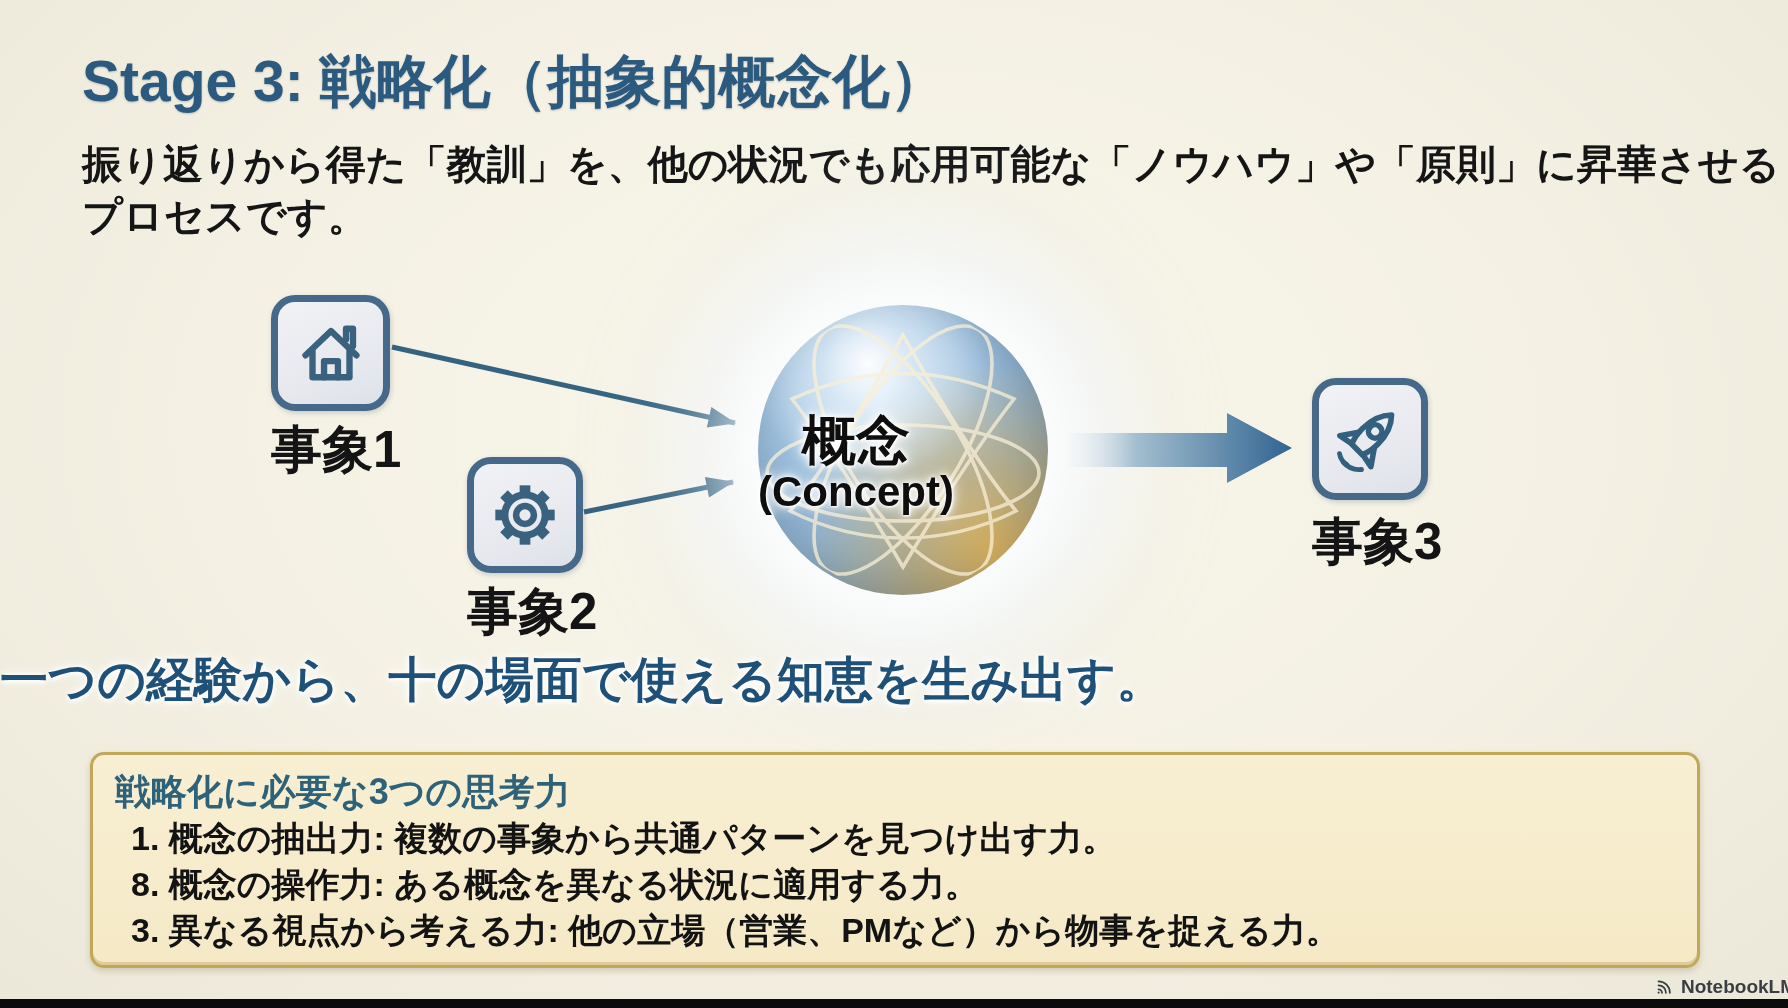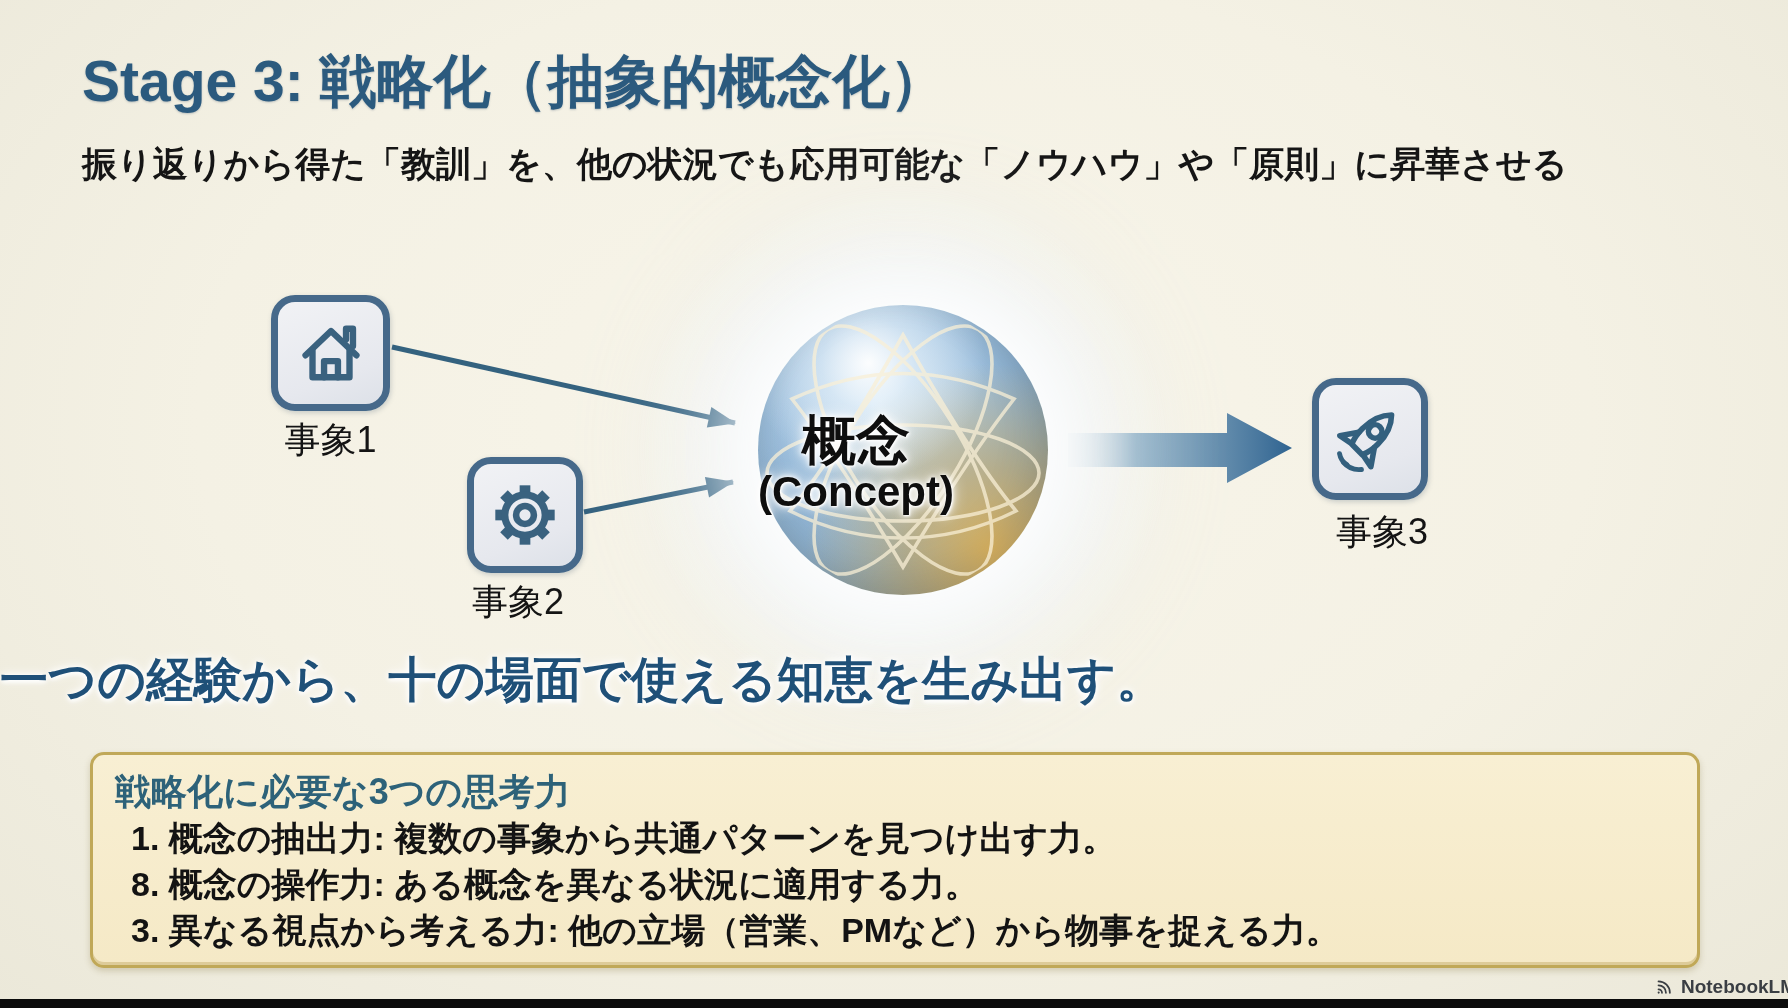--- a/index.html
+++ b/index.html
@@ -11,32 +11,32 @@
   }
   
   .title{
     position:absolute;left:82px;top:44px;
     font-size:57px;font-weight:800;color:#2b5a7e;letter-spacing:0px;
     text-shadow:0 1px 2px rgba(30,60,90,0.25);
     white-space:nowrap;
   }
   .desc{
     position:absolute;left:82px;top:138px;
-    font-size:35px;font-weight:700;color:#151515;line-height:52px;
+    font-size:40px;font-weight:700;color:#151515;line-height:52px;
     white-space:nowrap;
   }
   
   .node-box{
     position:absolute;border:7px solid #46698a;border-radius:24px;
     background:linear-gradient(160deg,#f1f2f5 0%,#e6e8ee 70%,#dde1e8 100%);
     box-shadow:1px 2px 5px rgba(70,90,110,0.25);
     display:flex;align-items:center;justify-content:center;
   }
   .node-label{
-    position:absolute;font-size:36px;font-weight:400;color:#141414;
+    position:absolute;font-size:51px;font-weight:700;color:#141414;
     text-align:center;white-space:nowrap;
   }
   .icon-svg{display:block;}
   
   .sphere-halo{
     position:absolute;left:633px;top:180px;width:540px;height:540px;
     background:radial-gradient(circle, rgba(255,255,255,0.95) 0%, rgba(255,255,255,0.55) 42%, rgba(255,255,255,0) 70%);
     pointer-events:none;
   }
   .sphere{
@@ -96,20 +96,21 @@
   }
 </style>
 </head>
 <body>
 
 <div class="slide">
 
   <div class="title">Stage 3: 戦略化（抽象的概念化）</div>
   <div class="desc">
     <div>振り返りから得た「教訓」を、他の状況でも応用可能な「ノウハウ」や「原則」に昇華させる</div>
+    <div>プロセスです。</div>
   </div>
 
   <div class="sphere-halo"></div>
 
   <svg class="arrows" viewBox="0 0 1788 1008" aria-hidden="true">
     <defs>
       <marker id="ah" viewBox="0 0 26 26" refX="24" refY="13" markerWidth="30" markerHeight="30" markerUnits="userSpaceOnUse" orient="auto">
         <path d="M1,4 L25,13 L1,22 Z" fill="#34627f"></path>
       </marker>
       <linearGradient id="bigArrow" gradientUnits="userSpaceOnUse" x1="1068" y1="448" x2="1292" y2="448">

